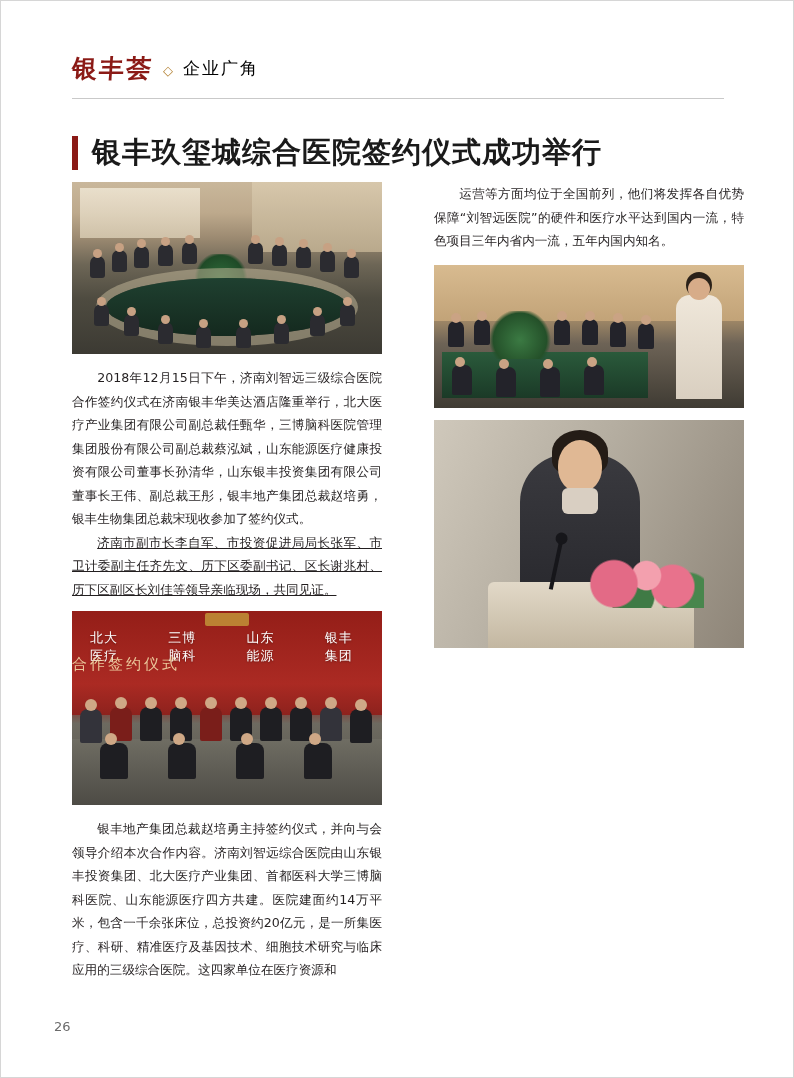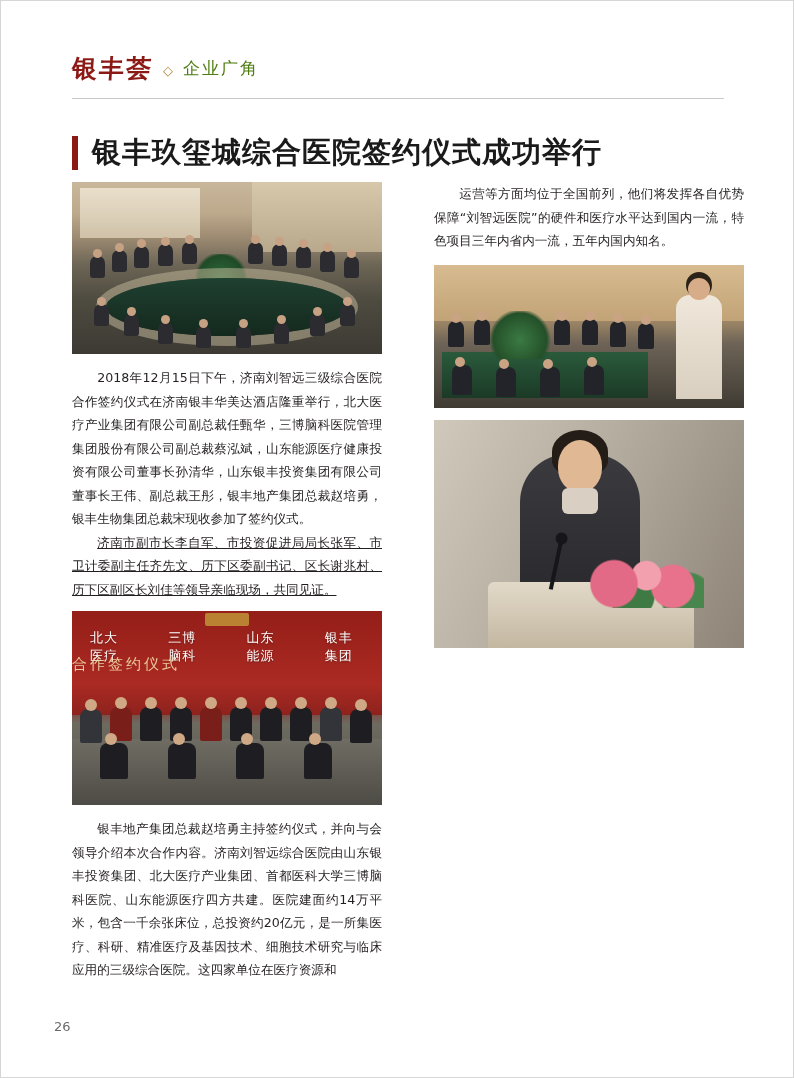--- a/index.html
+++ b/index.html
@@ -40,21 +40,21 @@
     line-height: 1;
     transform: skewX(-4deg);
   }
   .masthead-sep {
     font-size: 13px;
     color: #b07c2a;
     padding-bottom: 3px;
   }
   .masthead-section {
     font-size: 17px;
-    color: #4d7c0f;
+    color: #000000;
     letter-spacing: 2px;
     padding-bottom: 1px;
     font-family: Liberation Serif, serif;
   }
   .masthead-rule {
     position: absolute;
     left: 72px;
     top: 98px;
     width: 652px;
     height: 1px;

